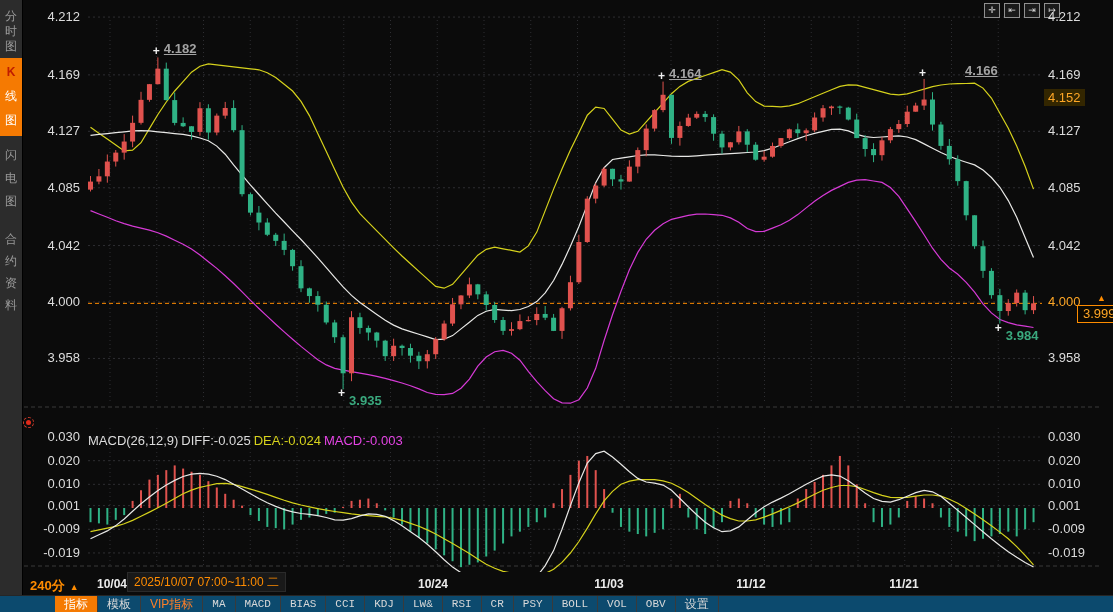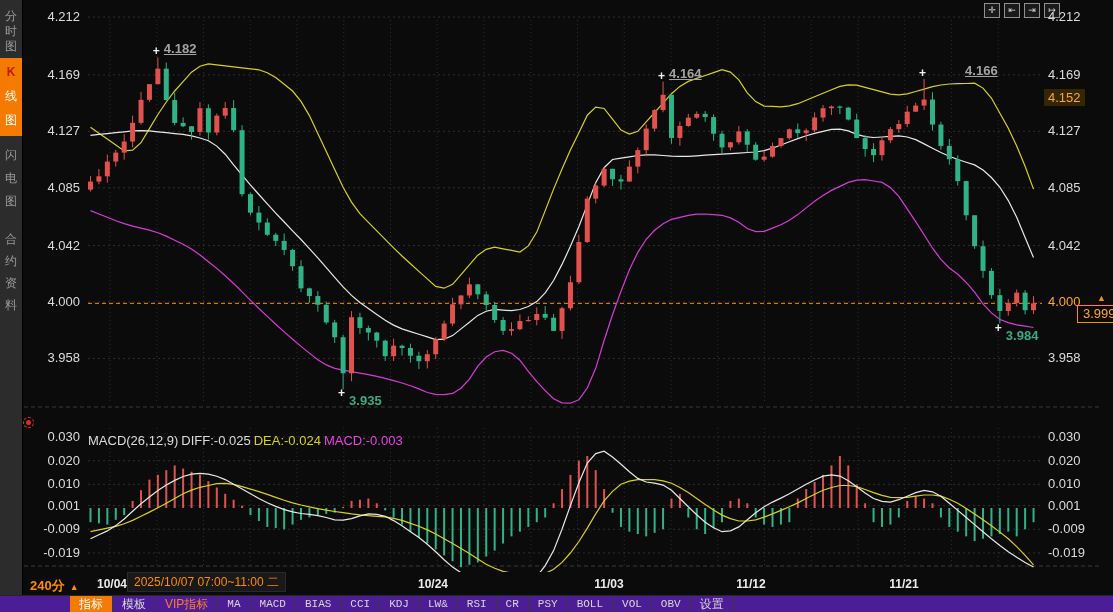--- a/index.html
+++ b/index.html
@@ -42,22 +42,22 @@
   .m-dot{position:absolute;left:23px;top:417px;width:9px;height:9px;border:1px dashed #d03a2a;border-radius:50%;cursor:pointer;}
   .m-dot::after{content:"";position:absolute;left:2px;top:2px;width:5px;height:5px;border-radius:50%;background:#e02a1a;}
   
   .interval-label{position:absolute;left:30px;top:577px;color:#ff8c00;font-size:13px;font-weight:bold;cursor:pointer;}
   .interval-label .tri{font-size:9px;margin-left:5px;}
   .date-label{position:absolute;top:577px;transform:translateX(-50%);color:#ececec;font-size:12px;font-weight:bold;}
   .tooltip{position:absolute;left:127px;top:572px;height:18px;line-height:18px;padding:0 6px;background:#191919;
            border:1px solid #2a2a2a;color:#ff8c00;font-size:12px;white-space:nowrap;}
   .watermark{position:absolute;left:968px;top:564px;color:#98989b;font-size:30px;letter-spacing:1px;}
   
-  .tabbar{position:absolute;left:0;right:0;top:595px;height:17px;background:#4c1d95;border-top:1px solid #262626;
-          display:flex;padding-left:70px;box-sizing:border-box;}
+  .tabbar{position:absolute;left:0;right:0;top:595px;height:17px;background:#0c4a6e;border-top:1px solid #262626;
+          display:flex;padding-left:55px;box-sizing:border-box;}
   .tab{height:16px;line-height:16px;padding:0 9px;border-right:1px solid #3a3a3a;color:#d8d8d8;font-size:12px;cursor:pointer;white-space:nowrap;}
   .tab.selected{background:#f57a02;color:#fff;}
   .tab.vip{color:#ff7f27;}
   .tab.mono{font-family:Liberation Mono, monospace;font-size:11px;}
 </style>
 </head>
 <body>
 
 <div class="app">
   <svg id="cv" width="1113" height="612">

